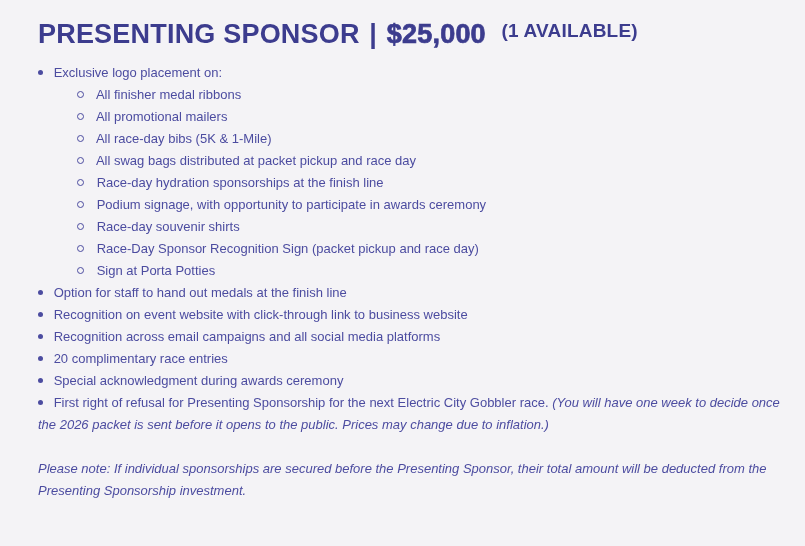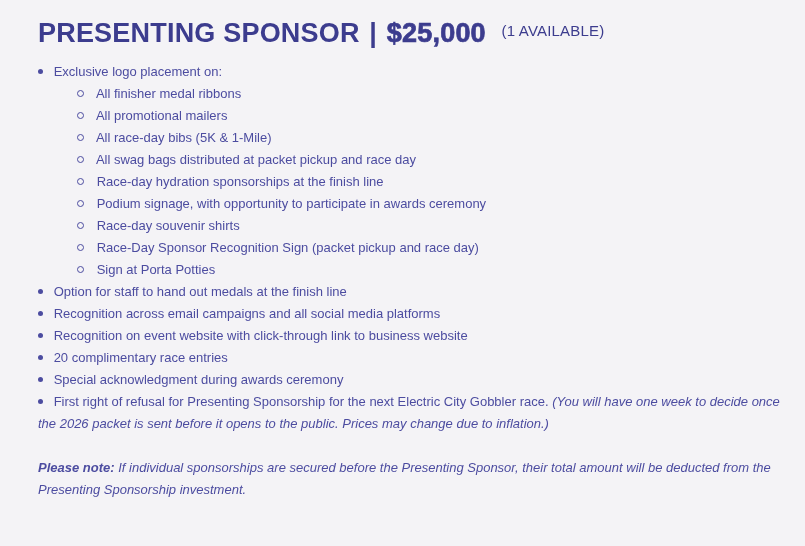--- a/index.html
+++ b/index.html
@@ -27,22 +27,22 @@
     white-space: nowrap;
   }
   .title .sep {
     font-weight: 700;
     padding: 0 2px;
   }
   .title .price {
     -webkit-text-stroke: 0.7px #3c3c8e;
   }
   .title .availability {
-    font-size: 15px;
-    font-weight: 400;
+    font-size: 19px;
+    font-weight: 700;
     letter-spacing: 0.2px;
     margin-left: 8px;
     vertical-align: 6px;
     margin-top: 31px;
     -webkit-text-stroke: 0;
   }
   .li, .sli, .note {
     margin: 0;
     font-size: 13px;
     line-height: 22px;
@@ -70,21 +70,21 @@
     background: transparent;
   }
   .it {
     font-style: italic;
   }
   .note {
     margin-top: 22px;
     font-style: italic;
   }
   .note-lead {
-    font-weight: 700;
+    font-weight: 400;
     font-style: italic;
   }
 </style>
 </head>
 <body>
 
 <div class="page">
 
   <h1 class="title">
     <span>PRESENTING SPONSOR</span>
@@ -138,25 +138,25 @@
         <span>Sign at Porta Potties</span>
       </p>
     </div>
 
     <p class="li">
       <span class="dot"></span>
       <span>Option for staff to hand out medals at the finish line</span>
     </p>
       <p class="li">
       <span class="dot"></span>
-      <span>Recognition across email campaigns and all social media platforms</span>
+      <span>Recognition on event website with click-through link to business website</span>
     </p>
       <p class="li">
       <span class="dot"></span>
-      <span>Recognition on event website with click-through link to business website</span>
+      <span>Recognition across email campaigns and all social media platforms</span>
     </p>
       <p class="li">
       <span class="dot"></span>
       <span>20 complimentary race entries</span>
     </p>
       <p class="li">
       <span class="dot"></span>
       <span>Special acknowledgment during awards ceremony</span>
     </p>
 

